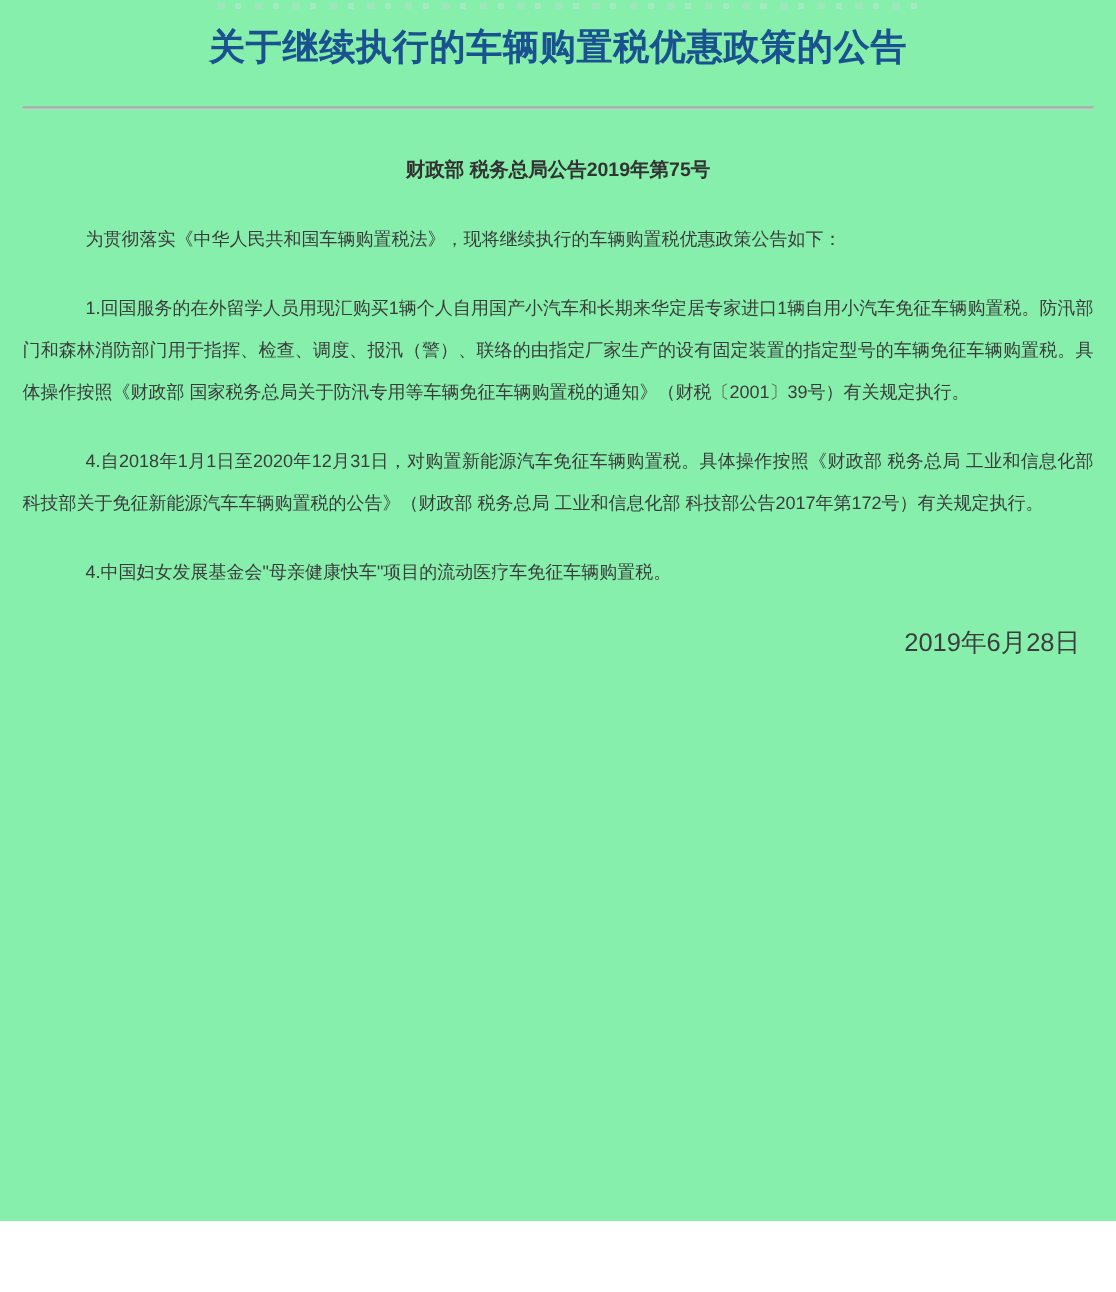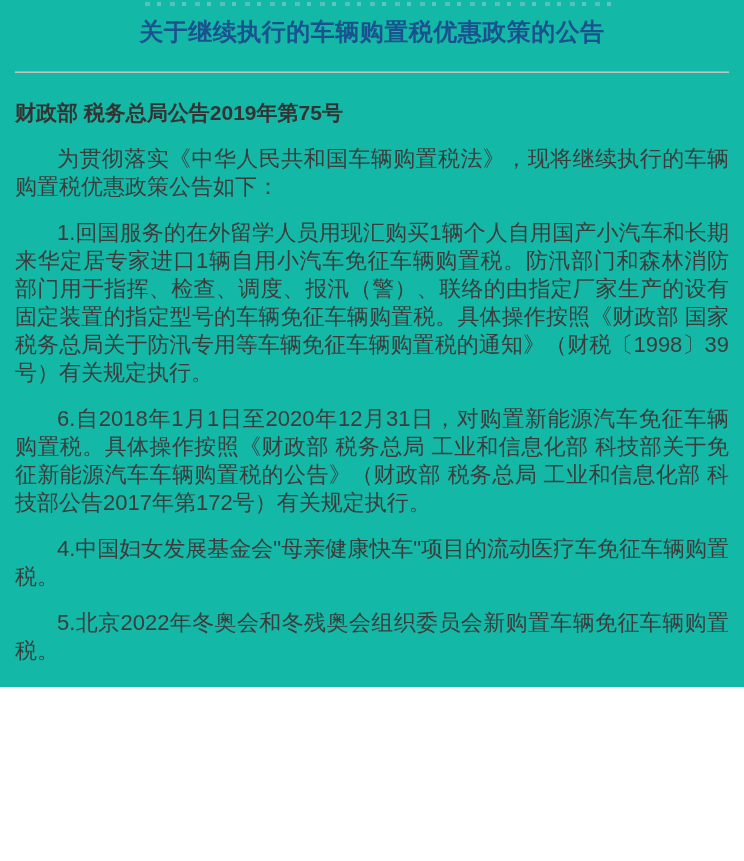--- a/index.html
+++ b/index.html
@@ -3,25 +3,25 @@
 <meta charset="utf-8">
 <style>
   html, body {
     margin: 0;
     padding: 0;
     background: #ffffff;
   }
   .page {
     position: relative;
     width: 744px;
-    height: 687px;
+    height: 814px;
     box-sizing: border-box;
     margin: 0 auto;
     padding: 12px 15px 0 15px;
-    background: #14b8a6;
+    background: #86efac;
     overflow: hidden;
     font-family: "Liberation Sans", "DejaVu Sans", sans-serif;
   }
   
   .top-artifact {
     position: absolute;
     top: 2px;
     left: 145px;
     width: 470px;
     height: 4px;
@@ -40,32 +40,32 @@
     color: #1a5290;
   }
   hr.divider {
     margin: 22px 0 0 0;
     height: 2px;
     border: none;
     background: linear-gradient(to bottom, #9b9b9b, #cfcfcf);
   }
   .doc-number {
     margin-top: 30px;
-    text-align: left;
-    font-size: 21px;
+    text-align: center;
+    font-size: 13px;
     font-weight: 700;
     line-height: 20px;
     color: #333333;
   }
   .content {
     margin-top: 22px;
   }
   p.para {
     margin: 0 0 18px 0;
-    font-size: 22px;
+    font-size: 12px;
     line-height: 28px;
     color: #3c3c3c;
     text-align: justify;
     text-justify: inter-ideograph;
     word-break: break-all;
     text-indent: 42px;
   }
   .signature {
     margin-top: 18px;
     text-align: right;
@@ -90,23 +90,21 @@
   <div class="top-artifact"></div>
 
   <h1 class="title">关于继续执行的车辆购置税优惠政策的公告</h1>
 
   <hr class="divider">
 
   <div class="doc-number">财政部 税务总局公告2019年第75号</div>
 
   <div class="content">
     <p class="para">为贯彻落实《中华人民共和国车辆购置税法》，现将继续执行的车辆购置税优惠政策公告如下：</p>
-    <p class="para">1.回国服务的在外留学人员用现汇购买1辆个人自用国产小汽车和长期来华定居专家进口1辆自用小汽车免征车辆购置税。防汛部门和森林消防部门用于指挥、检查、调度、报汛（警）、联络的由指定厂家生产的设有固定装置的指定型号的车辆免征车辆购置税。具体操作按照《财政部 国家税务总局关于防汛专用等车辆免征车辆购置税的通知》（财税〔1998〕39号）有关规定执行。</p>
-    <p class="para">6.自2018年1月1日至2020年12月31日，对购置新能源汽车免征车辆购置税。具体操作按照《财政部 税务总局 工业和信息化部 科技部关于免征新能源汽车车辆购置税的公告》（财政部 税务总局 工业和信息化部 科技部公告2017年第172号）有关规定执行。</p>
+    <p class="para">1.回国服务的在外留学人员用现汇购买1辆个人自用国产小汽车和长期来华定居专家进口1辆自用小汽车免征车辆购置税。防汛部门和森林消防部门用于指挥、检查、调度、报汛（警）、联络的由指定厂家生产的设有固定装置的指定型号的车辆免征车辆购置税。具体操作按照《财政部 国家税务总局关于防汛专用等车辆免征车辆购置税的通知》（财税〔2001〕39号）有关规定执行。</p>
+    <p class="para">4.自2018年1月1日至2020年12月31日，对购置新能源汽车免征车辆购置税。具体操作按照《财政部 税务总局 工业和信息化部 科技部关于免征新能源汽车车辆购置税的公告》（财政部 税务总局 工业和信息化部 科技部公告2017年第172号）有关规定执行。</p>
     <p class="para">4.中国妇女发展基金会"母亲健康快车"项目的流动医疗车免征车辆购置税。</p>
-    <p class="para">5.北京2022年冬奥会和冬残奥会组织委员会新购置车辆免征车辆购置税。</p>
   </div>
 
-  <div class="signature">财政部　税务总局</div>
 
   <div class="issue-date">2019年6月28日</div>
 
 </div>
 
 </body></html>

